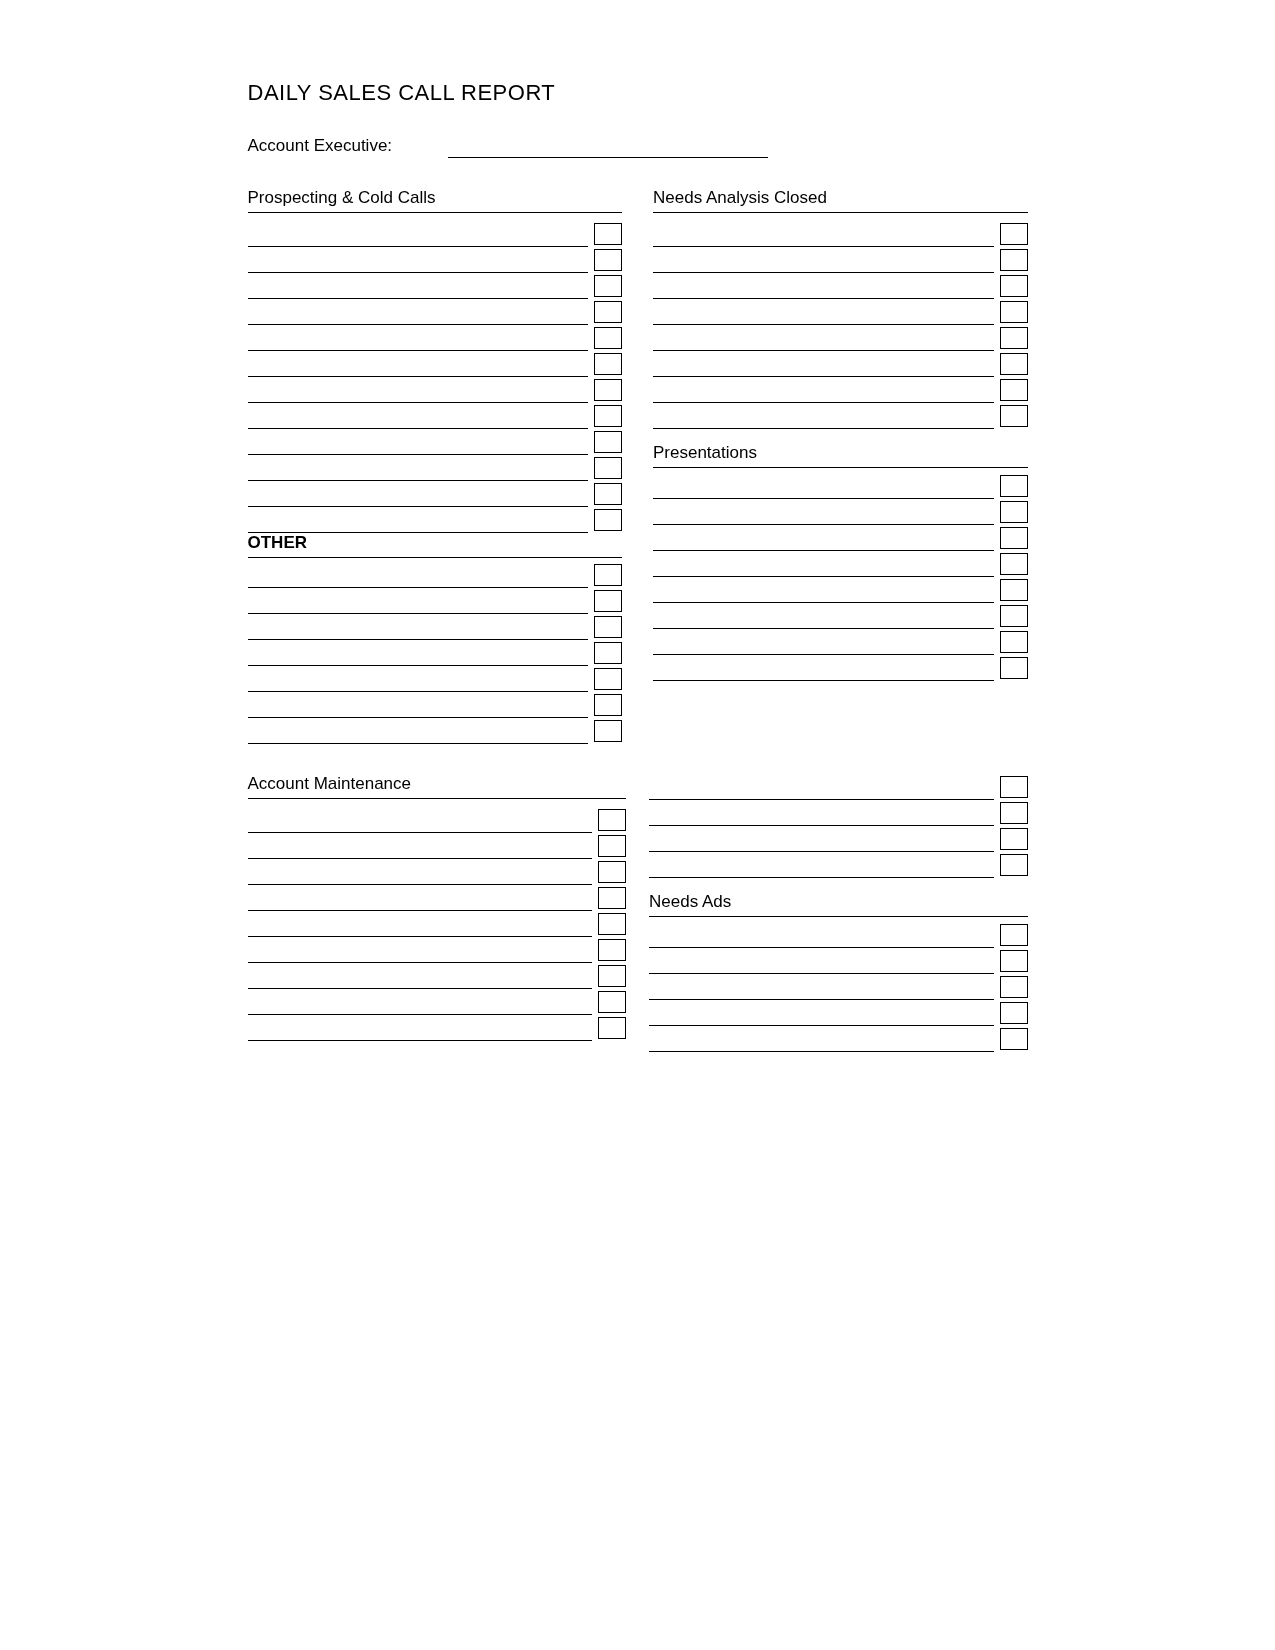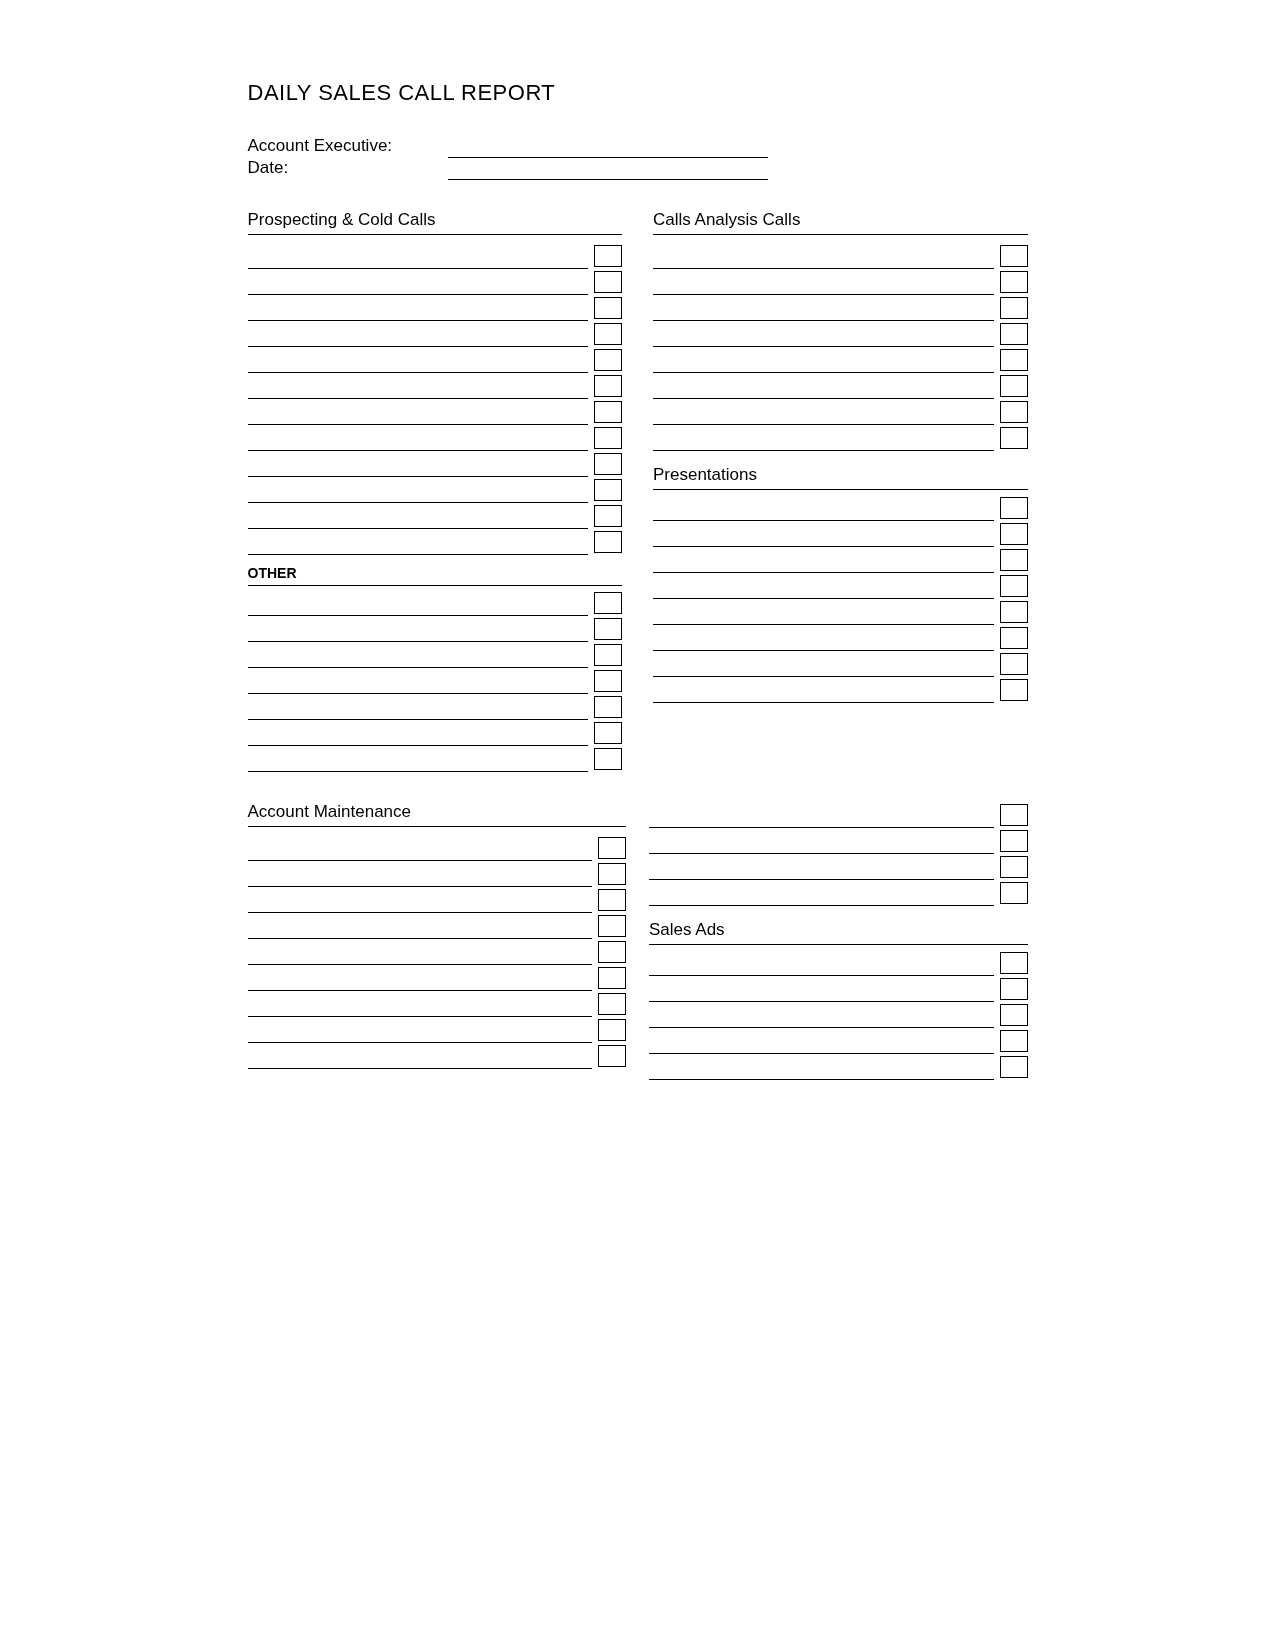--- a/index.html
+++ b/index.html
@@ -94,23 +94,22 @@
     .subsection-title {
       font-size: 17px;
       font-weight: normal;
       margin-top: 14px;
       margin-bottom: 5px;
       border-bottom: 1.5px solid #000;
       padding-bottom: 4px;
     }
 
     .other-label {
-      font-size: 14px;
+      font-size: 17px;
       font-weight: bold;
-      margin-top: 10px;
       margin-bottom: 4px;
       border-bottom: 1.5px solid #000;
       padding-bottom: 4px;
     }
 
     .bottom-sections-row {
       display: flex;
       gap: 23px;
       margin-top: 20px;
     }
@@ -120,24 +119,20 @@
 
 <div class="page">
 
   <div class="main-title">DAILY SALES CALL REPORT</div>
 
   <div class="header-fields">
     <div class="header-field">
       <div class="header-field-label">Account Executive:</div>
       <div class="header-field-line"></div>
     </div>
-    <div class="header-field">
-      <div class="header-field-label">Date:</div>
-      <div class="header-field-line"></div>
-    </div>
   </div>
 
   <div class="sections-row">
 
     <div class="section-col">
       <div class="section-title">Prospecting &amp; Cold Calls</div>
 
       <div class="entry-row">
           <div class="entry-line"></div>
           <div class="entry-box"></div>
@@ -212,21 +207,21 @@
           <div class="entry-line"></div>
           <div class="entry-box"></div>
         </div>
       <div class="entry-row">
           <div class="entry-line"></div>
           <div class="entry-box"></div>
         </div>
     </div>
 
     <div class="section-col">
-      <div class="section-title">Calls Analysis Calls</div>
+      <div class="section-title">Needs Analysis Closed</div>
       <div class="entry-row">
           <div class="entry-line"></div>
           <div class="entry-box"></div>
         </div>
       <div class="entry-row">
           <div class="entry-line"></div>
           <div class="entry-box"></div>
         </div>
       <div class="entry-row">
           <div class="entry-line"></div>
@@ -343,21 +338,21 @@
         </div>
       <div class="entry-row">
           <div class="entry-line"></div>
           <div class="entry-box"></div>
         </div>
       <div class="entry-row">
           <div class="entry-line"></div>
           <div class="entry-box"></div>
         </div>
 
-      <div class="subsection-title">Sales Ads</div>
+      <div class="subsection-title">Needs Ads</div>
       <div class="entry-row">
           <div class="entry-line"></div>
           <div class="entry-box"></div>
         </div>
       <div class="entry-row">
           <div class="entry-line"></div>
           <div class="entry-box"></div>
         </div>
       <div class="entry-row">
           <div class="entry-line"></div>

